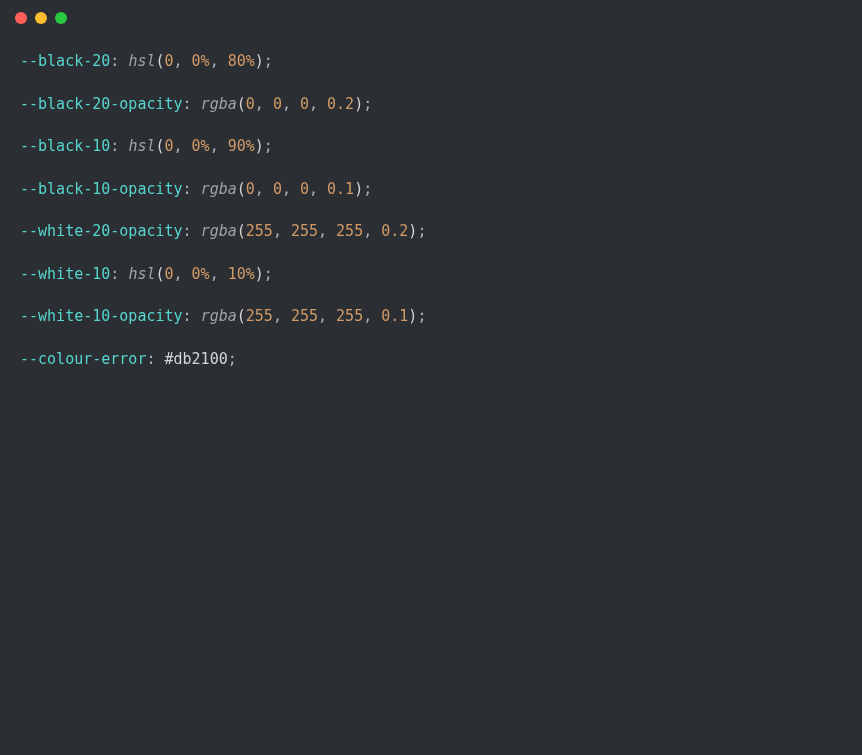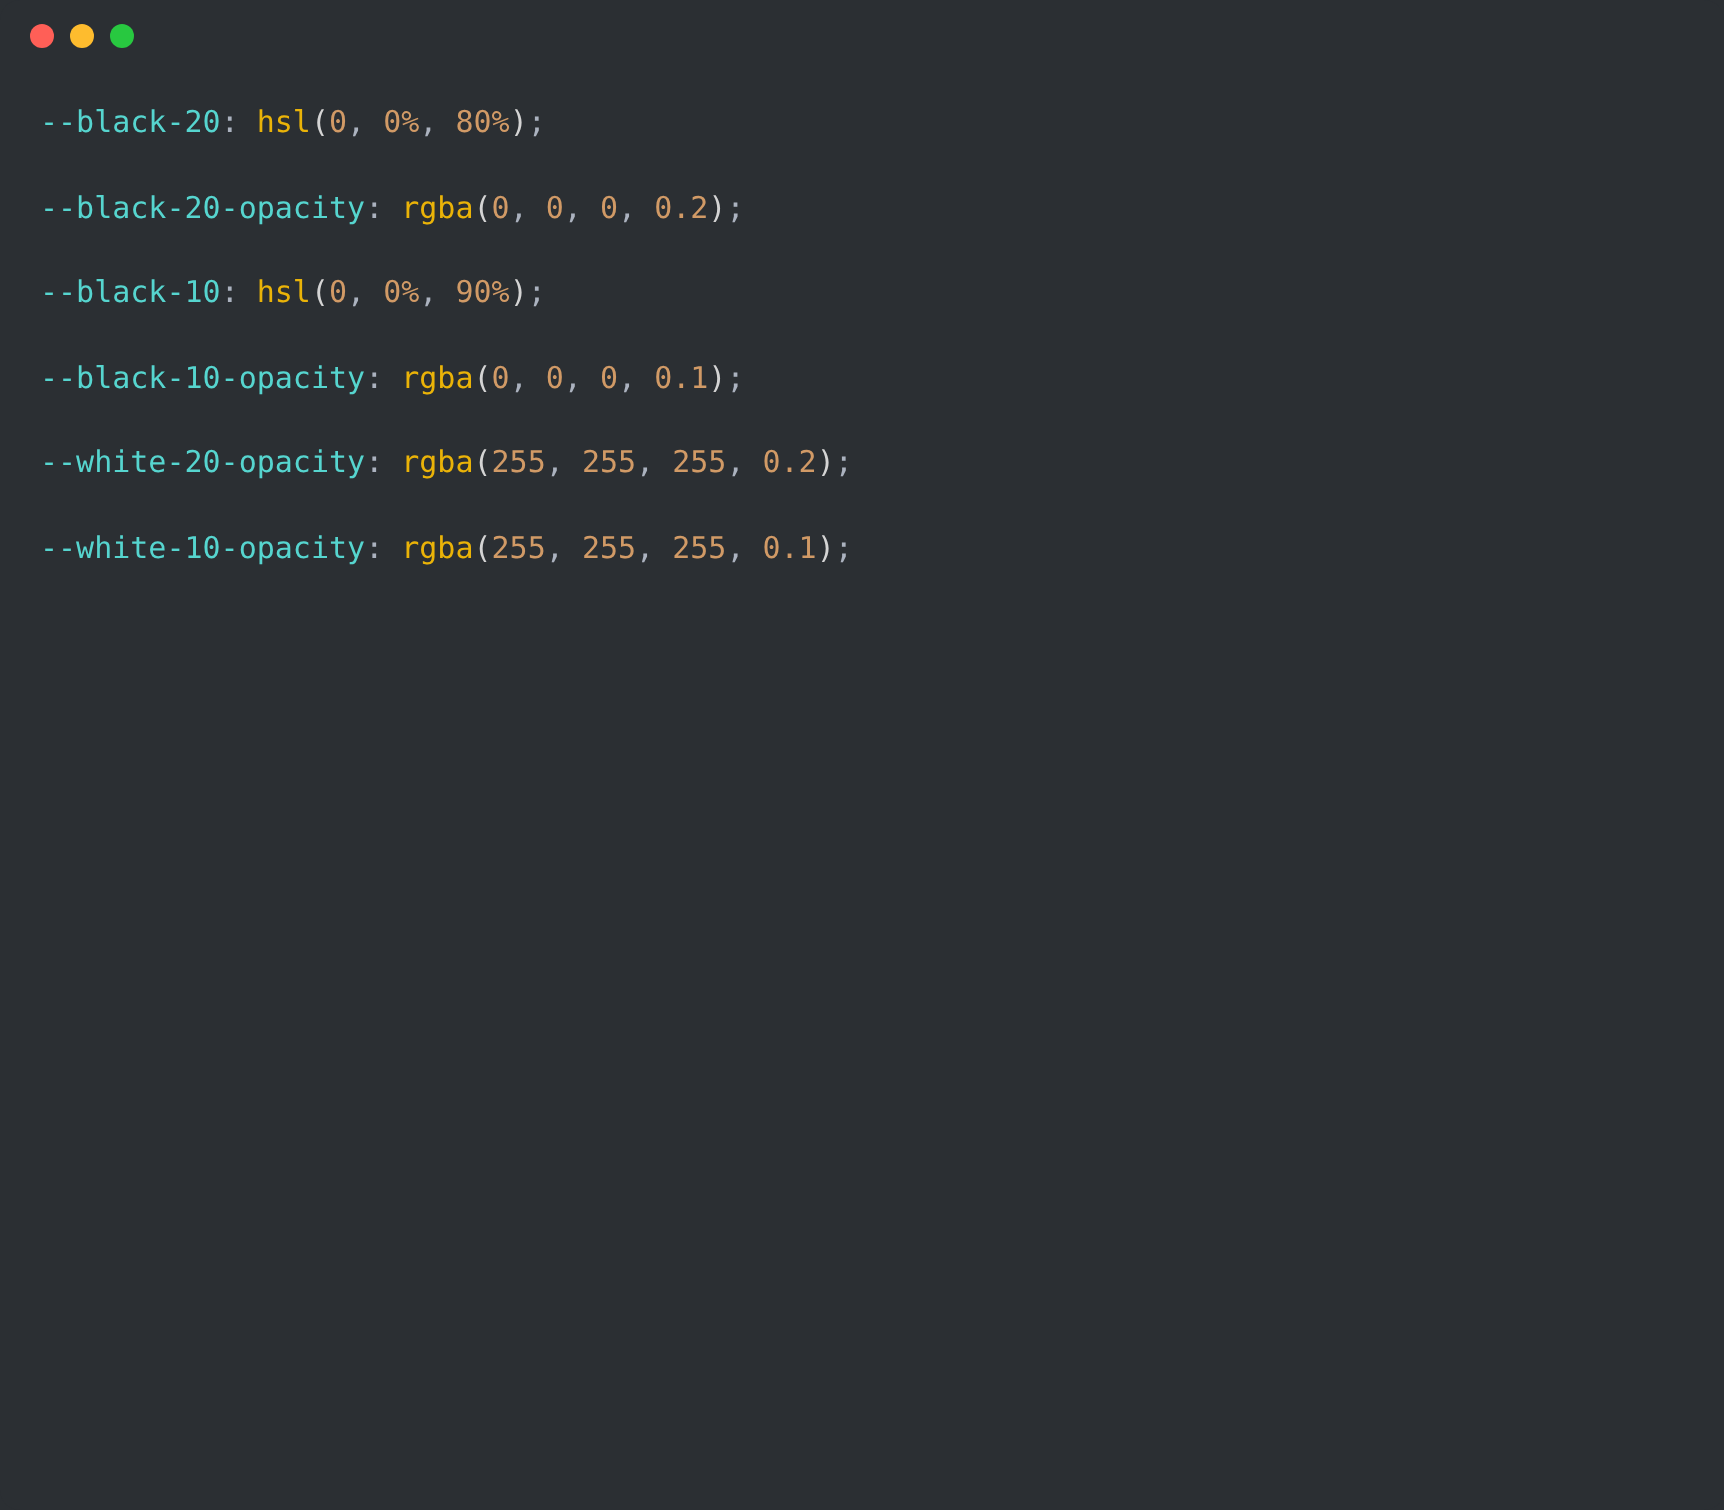--- a/index.html
+++ b/index.html
@@ -40,21 +40,21 @@
     .code-area {
       padding: 14px 20px 20px 20px;
       line-height: 1.5;
     }
     .line {
       margin-bottom: 20px;
       white-space: pre;
       color: #d4d4d4;
     }
     .property { color: #56d5cf; }
-    .func { color: #eab308; }
+    .func { color: #a3a3a3; font-style: italic; }
     .paren { color: #d4d4d4; }
     .num { color: #d19a66; }
     .punct { color: #abb2bf; }
     .hex { color: #d4d4d4; }
     .semi { color: #abb2bf; }
   </style>
 </head>
 <body>
 
 <div class="window">
@@ -62,15 +62,17 @@
     <div class="traffic-light tl-red"></div>
     <div class="traffic-light tl-yellow"></div>
     <div class="traffic-light tl-green"></div>
   </div>
   <div class="code-area" id="code-area">
       <div class="line"><span class="property">--black-20</span><span class="punct">: </span><span class="func">hsl</span><span class="paren">(</span><span><span class="num">0</span><span class="punct">, </span><span class="num">0%</span><span class="punct">, </span><span class="num">80%</span></span><span class="paren">)</span><span class="semi">;</span></div>
       <div class="line"><span class="property">--black-20-opacity</span><span class="punct">: </span><span class="func">rgba</span><span class="paren">(</span><span><span class="num">0</span><span class="punct">, </span><span class="num">0</span><span class="punct">, </span><span class="num">0</span><span class="punct">, </span><span class="num">0.2</span></span><span class="paren">)</span><span class="semi">;</span></div>
       <div class="line"><span class="property">--black-10</span><span class="punct">: </span><span class="func">hsl</span><span class="paren">(</span><span><span class="num">0</span><span class="punct">, </span><span class="num">0%</span><span class="punct">, </span><span class="num">90%</span></span><span class="paren">)</span><span class="semi">;</span></div>
       <div class="line"><span class="property">--black-10-opacity</span><span class="punct">: </span><span class="func">rgba</span><span class="paren">(</span><span><span class="num">0</span><span class="punct">, </span><span class="num">0</span><span class="punct">, </span><span class="num">0</span><span class="punct">, </span><span class="num">0.1</span></span><span class="paren">)</span><span class="semi">;</span></div>
       <div class="line"><span class="property">--white-20-opacity</span><span class="punct">: </span><span class="func">rgba</span><span class="paren">(</span><span><span class="num">255</span><span class="punct">, </span><span class="num">255</span><span class="punct">, </span><span class="num">255</span><span class="punct">, </span><span class="num">0.2</span></span><span class="paren">)</span><span class="semi">;</span></div>
+      <div class="line"><span class="property">--white-10</span><span class="punct">: </span><span class="func">hsl</span><span class="paren">(</span><span><span class="num">0</span><span class="punct">, </span><span class="num">0%</span><span class="punct">, </span><span class="num">10%</span></span><span class="paren">)</span><span class="semi">;</span></div>
       <div class="line"><span class="property">--white-10-opacity</span><span class="punct">: </span><span class="func">rgba</span><span class="paren">(</span><span><span class="num">255</span><span class="punct">, </span><span class="num">255</span><span class="punct">, </span><span class="num">255</span><span class="punct">, </span><span class="num">0.1</span></span><span class="paren">)</span><span class="semi">;</span></div>
+      <div class="line"><span class="property">--colour-error</span><span class="punct">: </span><span class="hex">#db2100</span><span class="semi">;</span></div>
     </div>
 </div>
 
 </body></html>

